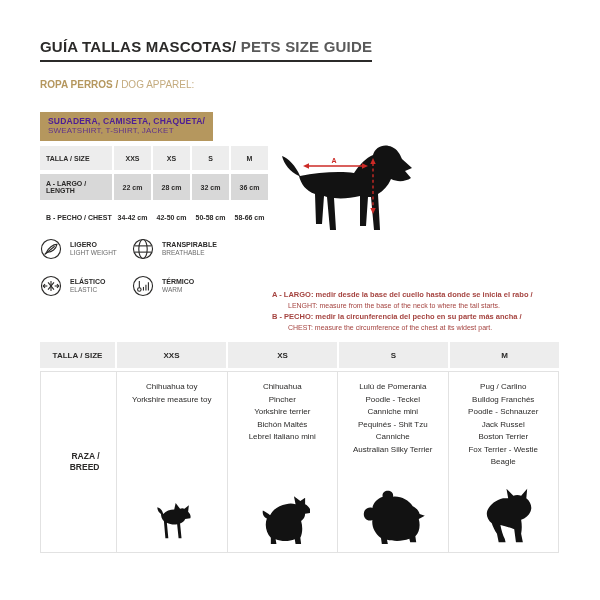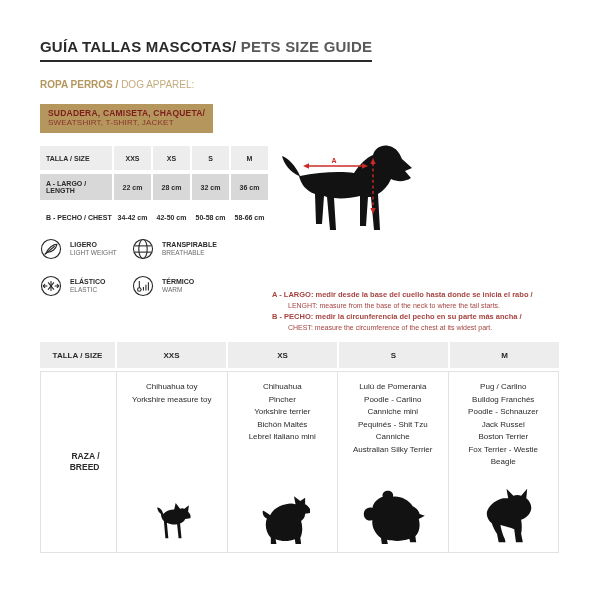--- a/index.html
+++ b/index.html
@@ -8,21 +8,21 @@
 
   
   .header{position:absolute;left:40px;top:38px;}
   h1{margin:0;font-size:15px;font-weight:700;letter-spacing:.2px;
      display:inline-block;border-bottom:2px solid #2b2a29;padding-bottom:5px;white-space:nowrap;}
   .t-en{color:#5a5a5a;}
   .subtitle{margin-top:17px;font-size:10px;font-weight:700;color:#b5975e;white-space:nowrap;}
   .s-en{font-weight:400;color:#c4ab7e;}
 
   
-  .badge{position:absolute;left:40px;top:104px;background:#b5975e;color:#7f1d1d;
+  .badge{position:absolute;left:40px;top:112px;background:#b5975e;color:#4c1d95;
          padding:4px 8px 5px;line-height:10px;width:max-content;}
   .badge-l1{font-size:8.5px;font-weight:700;letter-spacing:.2px;}
   .badge-l2{font-size:8px;font-weight:400;opacity:.85;letter-spacing:.2px;}
 
   
   .size-table{position:absolute;left:40px;top:146px;width:228px;display:grid;
               grid-template-columns:72px 37px 37px 37px 37px;column-gap:2px;row-gap:4px;
               font-size:7px;font-weight:700;}
   .st-cell{display:flex;align-items:center;justify-content:center;height:24px;background:#ededed;}
   .st-cell.lbl{justify-content:flex-start;padding-left:6px;}
@@ -211,21 +211,21 @@
         <div class="dog-slot">
           <svg width="56" height="51" viewBox="0 0 70 64">
             <path fill="#121212" d="M52,14 L50,4 L58,10 L64,6 L64,14 C68,16 71,20 72,25 L64,26 C64,30 62,33 59,35 C61,42 61,50 58,56 L59,64 L52,64 L51,58 C44,61 34,61 27,58 L28,64 L21,64 L21,56 C15,50 13,40 16,32 C12,30 10,26 11,22 C15,24 18,26 20,28 C24,20 32,15 40,14 C44,13 48,13 52,14 Z"></path>
           </svg>
         </div>
       </div>
 
       <div class="bt-cell">
         <div class="breeds">
             <div>Lulú de Pomerania</div>
-            <div>Poodle - Carlino</div>
+            <div>Poodle - Teckel</div>
             <div>Canniche mini</div>
             <div>Pequinés - Shit Tzu</div>
             <div>Canniche</div>
             <div>Australian Silky Terrier</div>
           </div>
         <div class="dog-slot">
           <svg width="64" height="55" viewBox="0 0 74 64">
             <path fill="#121212" d="M60,20 C64,22 67,25 68,29 L74,31 L67,35 C69,42 68,50 63,55 L64,62 L57,62 L56,58 C48,61 38,61 30,59 L31,64 L24,64 L23,57 C16,52 12,44 13,36 C8,38 3,35 3,29 C3,24 8,20 13,22 C14,16 19,11 25,9 C24,5 27,2 31,2 C35,2 38,5 37,9 C46,8 55,13 60,20 Z"></path>
           </svg>
         </div>

